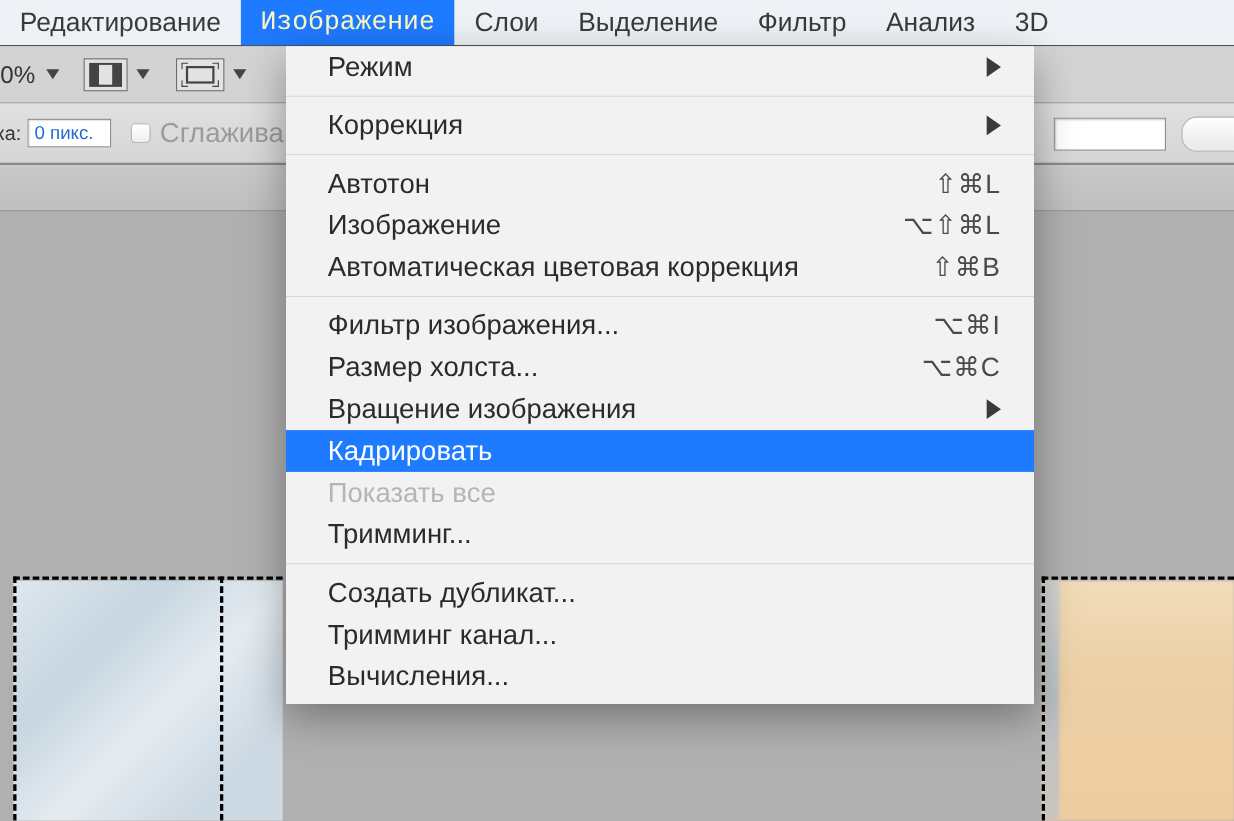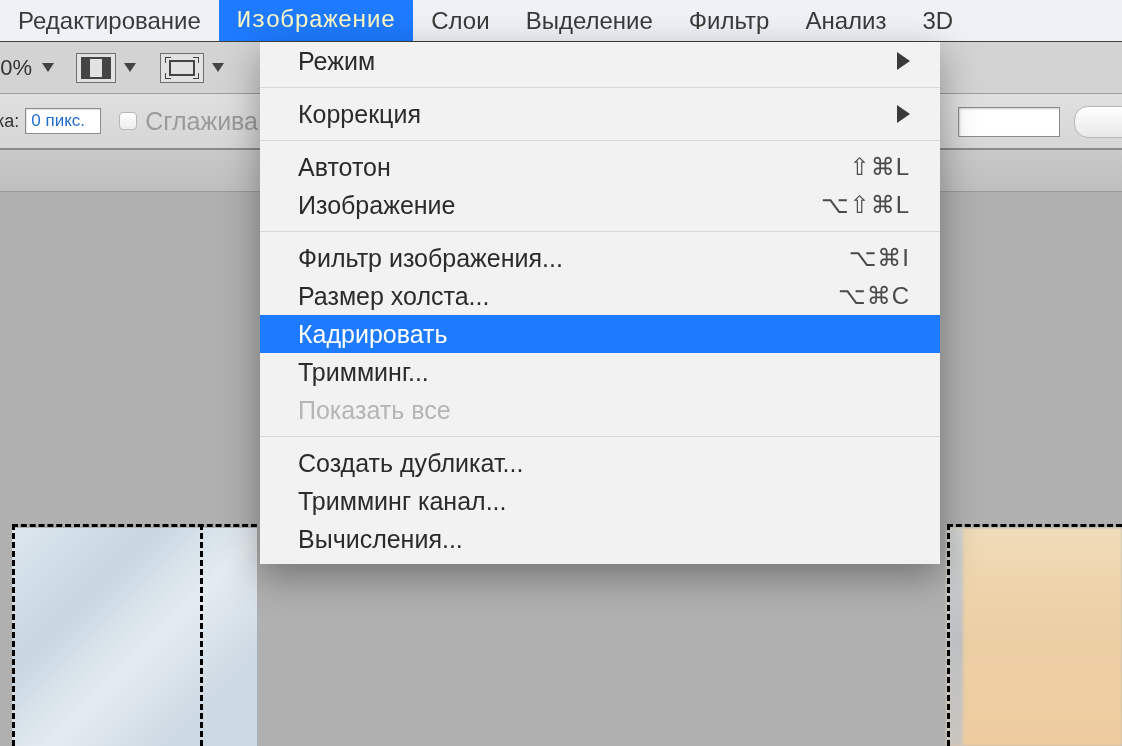--- a/index.html
+++ b/index.html
@@ -217,42 +217,50 @@
   <div class="dd-sep"></div>
 
   <div class="dd-row">
     <span class="dd-label">Автотон</span>
     <span class="dd-shortcut">⇧⌘L</span>
   </div>
   <div class="dd-row">
     <span class="dd-label">Изображение</span>
     <span class="dd-shortcut">⌥⇧⌘L</span>
   </div>
+  <div class="dd-row">
+    <span class="dd-label">Автоматическая цветовая коррекция</span>
+    <span class="dd-shortcut">⇧⌘B</span>
+  </div>
   <div class="dd-sep"></div>
 
   <div class="dd-row">
     <span class="dd-label">Фильтр изображения...</span>
     <span class="dd-shortcut">⌥⌘I</span>
   </div>
   <div class="dd-row">
     <span class="dd-label">Размер холста...</span>
     <span class="dd-shortcut">⌥⌘C</span>
   </div>
+  <div class="dd-row">
+    <span class="dd-label">Вращение изображения</span>
+    <span class="dd-arrow"></span>
+  </div>
   <div class="dd-row highlight">
     <span class="dd-label">Кадрировать</span>
     <span></span>
   </div>
-  <div class="dd-row">
-    <span class="dd-label">Тримминг...</span>
-    <span></span>
-  </div>
   <div class="dd-row disabled">
     <span class="dd-label">Показать все</span>
     <span></span>
   </div>
+  <div class="dd-row">
+    <span class="dd-label">Тримминг...</span>
+    <span></span>
+  </div>
   <div class="dd-sep"></div>
 
   <div class="dd-row">
     <span class="dd-label">Создать дубликат...</span>
     <span></span>
   </div>
   <div class="dd-row">
     <span class="dd-label">Тримминг канал...</span>
     <span></span>
   </div>

